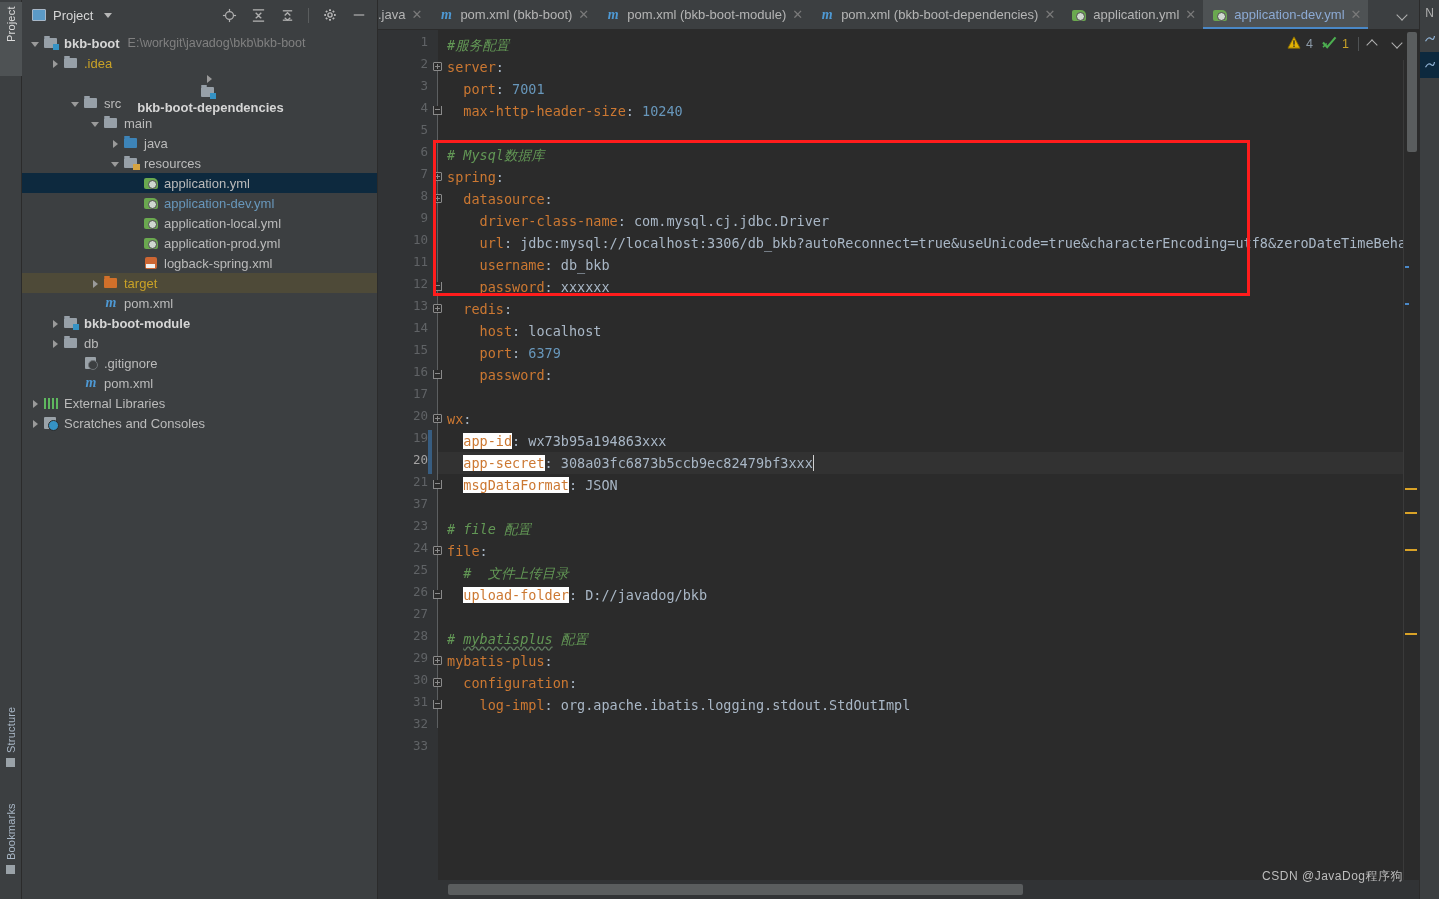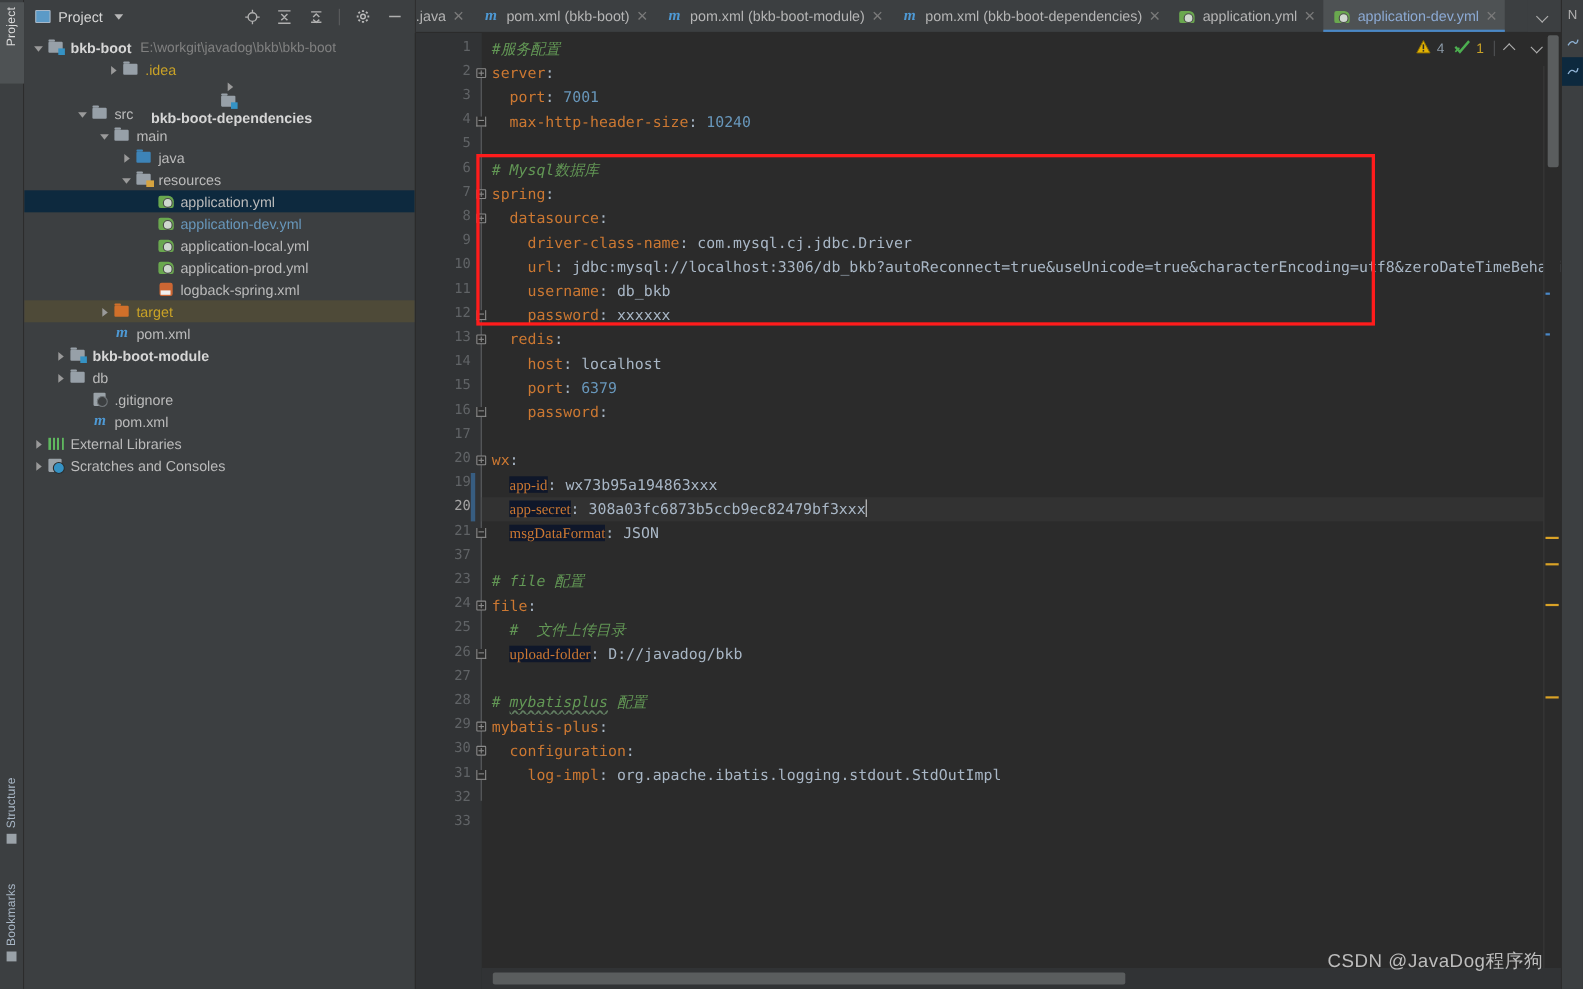--- a/index.html
+++ b/index.html
@@ -191,21 +191,21 @@
     line-height:22px; white-space:pre; color:#a9b7c6;
   }
   .cl{ position:absolute; left:9px; height:22px; white-space:pre; }
   .cur-line-bg{
     position:absolute; left:0; right:0; height:22px; background:#323232;
   }
   .k{ color:#cc7832; }          
   .v{ color:#a9b7c6; }          
   .n{ color:#6897bb; }          
   .c{ color:#629755; font-style:italic; }  
-  .hk{ background:#0f172a; color:#cc7832;font-family:Liberation Serif, serif; }
+  .hk{ background:#ffffff; color:#cc7832; }
   .sq{ text-decoration: underline wavy rgba(120,160,120,.7); text-underline-offset:2px; }
   .caret{
     display:inline-block; width:1px; height:16px; background:#cfcfcf;
     vertical-align:-3px;
   }
 
   .redbox{
     position:absolute; border:3px solid #ff1c1c; pointer-events:none; z-index:7;
   }
 
@@ -229,21 +229,21 @@
 
   
   .rightstrip{
     position:absolute; right:0; top:0; width:20px; height:899px; background:#3c3f41;
     border-left:1px solid #2b2b2b;
   }
   .rs-item{ height:26px; display:flex; align-items:center; justify-content:center; color:#b0b0b0; font-size:12px;}
   .rs-item.on{ background:#0d293e; }
 
   .watermark{
-    position:absolute; right:36px; bottom:14px; font-size:17px; color:#bdbdbd;
+    position:absolute; right:36px; bottom:14px; font-size:12px; color:#bdbdbd;
     letter-spacing:.5px; z-index:8;
   }
   .chev{ display:inline-block; width:10px;height:10px; position:relative;}
   .chev::after{
     content:""; position:absolute; left:0;top:1px;width:7px;height:7px;
     border-right:1.6px solid #b0b0b0; border-bottom:1.6px solid #b0b0b0;
     transform:rotate(45deg);
   }
   .chevu::after{ transform:rotate(-135deg); top:3px;}
 </style>
@@ -325,21 +325,21 @@
     <div class="tree" id="tree">
         <div class="row" style="padding-left: 8px;">
           <span class="arrow d"></span>
           <span class="ico">
             <span class="f-grey"></span>
             <span class="badge-blue"></span>
           </span>
           <span class="lbl b">bkb-boot</span>
           <span class="path">E:\workgit\javadog\bkb\bkb-boot</span>
         </div>
-        <div class="row" style="padding-left: 28px; margin-left: 48px;">
+        <div class="row" style="padding-left: 28px;">
           <span class="arrow r"></span>
           <span class="ico">
             <span class="f-grey"></span>
           </span>
           <span class="lbl yellow">.idea</span>
         </div>
         <div class="row" style="padding-left: 28px; flex-direction: column;">
           <span class="arrow r"></span>
           <span class="ico">
             <span class="f-grey"></span>

